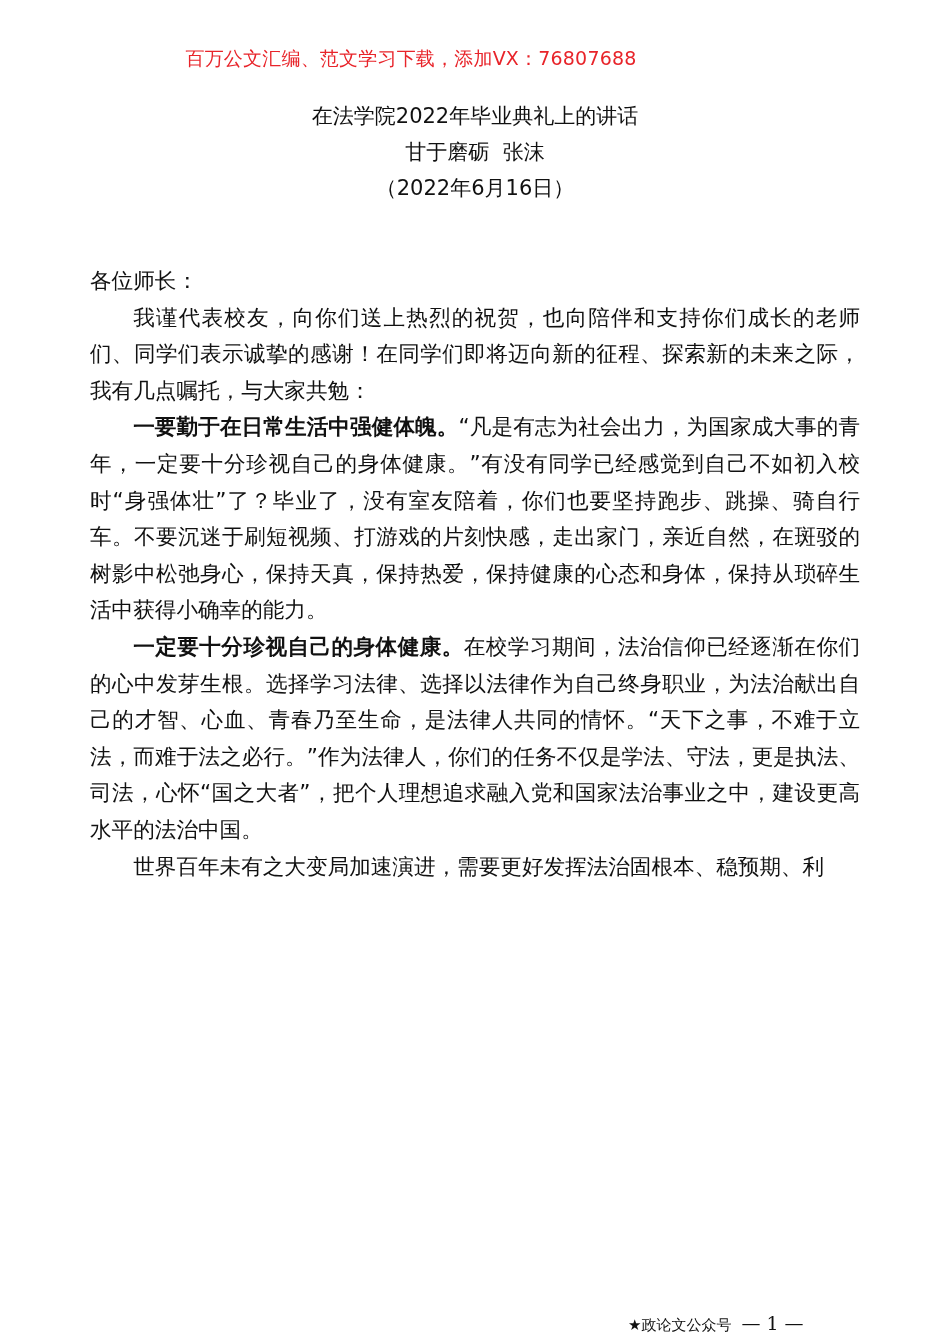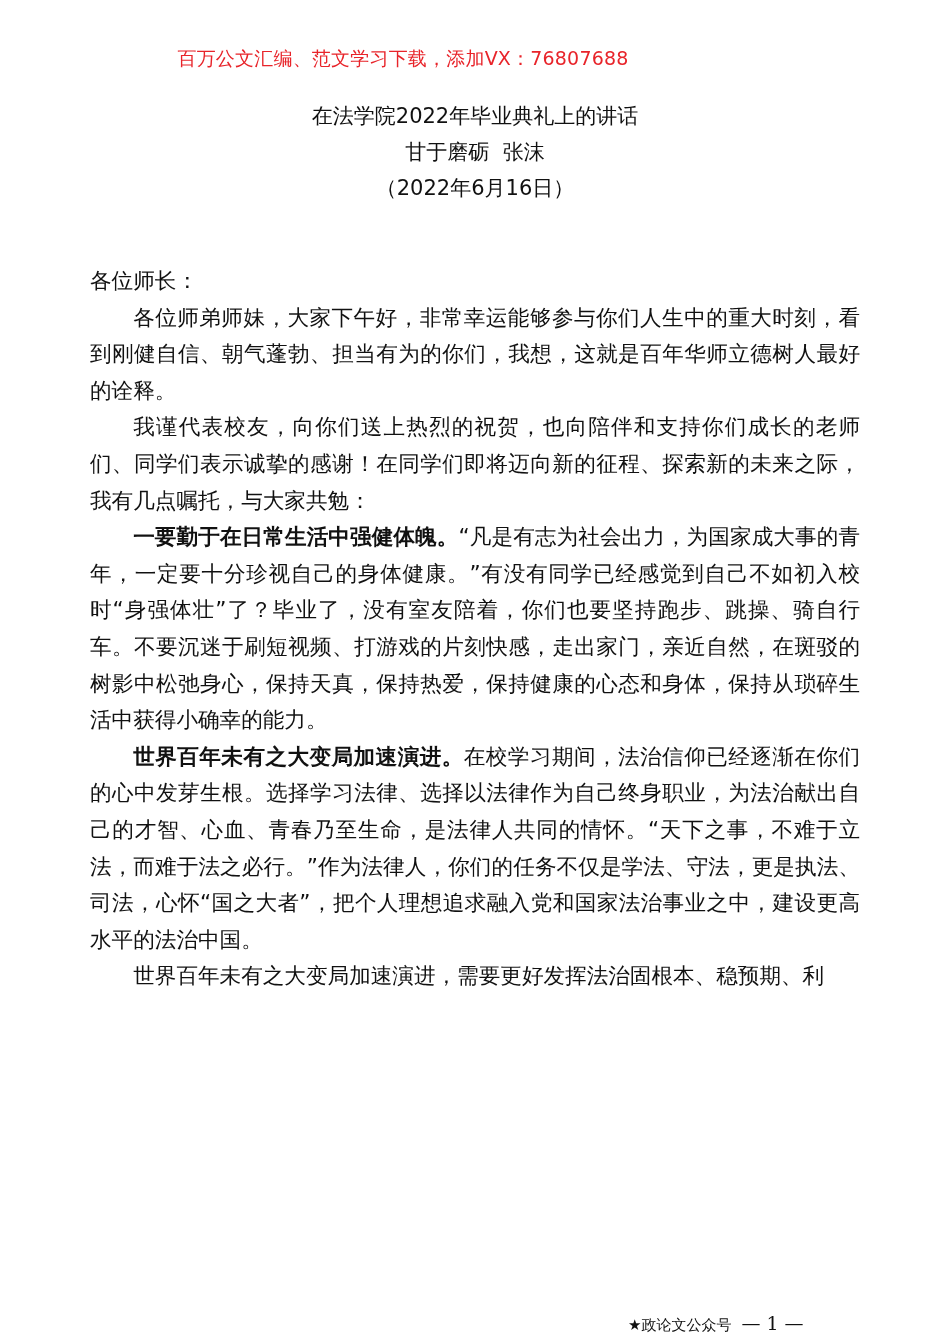--- a/index.html
+++ b/index.html
@@ -1,20 +1,20 @@
 <!DOCTYPE html>
 <html><head>
   <meta charset="utf-8">
   <style>
     html, body { margin: 0; padding: 0; background: #ffffff; }
     body { width: 950px; height: 1344px; position: relative; overflow: hidden;
            font-family: "DejaVu Sans", "Liberation Sans", sans-serif; color: #111; }
     .page { position: absolute; left: 0; top: 0; width: 950px; height: 1344px; background: #fff; }
     .banner { position: absolute; top: 46px; left: 0; width: 806px; text-align: center;
-              font-size: 19px; color: #e8242a; letter-spacing: 0.2px; }
+              font-size: 19px; color: #e8242a; letter-spacing: 0.2px; padding-left: 8px; }
     .title-block { position: absolute; top: 98px; left: 0; width: 950px; text-align: center;
                    font-size: 21px; line-height: 36px; color: #111; }
     .title-block div { white-space: nowrap; }
     .body { position: absolute; top: 242px; left: 90px; width: 770px;
             font-size: 21.6px; line-height: 36.6px; color: #111; margin-top: 21px; }
     .body p { margin: 0; text-align: justify; text-align-last: left; }
     .indent { text-indent: 2em; }
     .bold { font-weight: bold; }
     .footer { position: absolute; top: 1312px; left: 628px; font-size: 15px; color: #111; white-space: nowrap; }
     .footer .pg { font-family: "DejaVu Serif", "Liberation Serif", serif; font-size: 19px; margin-left: 10px; }
@@ -29,30 +29,27 @@
   <div class="title-block">
     <div>在法学院2022年毕业典礼上的讲话</div>
     <div style="white-space:pre">甘于磨砺  张沫</div>
     <div>（2022年6月16日）</div>
   </div>
 
   <div class="body">
     <p>各位师长：</p>
 
     <p class="indent">
-      <span>各位师弟师妹，大家下午好，非常幸运能够参与你们人生中的重大时刻，看到刚健自信、朝气蓬勃、担当有为的你们，我想，这就是百年华师立德树人最好的诠释。</span>
-    </p>
-    <p class="indent">
       <span>我谨代表校友，向你们送上热烈的祝贺，也向陪伴和支持你们成长的老师们、同学们表示诚挚的感谢！在同学们即将迈向新的征程、探索新的未来之际，我有几点嘱托，与大家共勉：</span>
     </p>
     <p class="indent">
       <span class="bold">一要勤于在日常生活中强健体魄。</span><span>“凡是有志为社会出力，为国家成大事的青年，一定要十分珍视自己的身体健康。”有没有同学已经感觉到自己不如初入校时“身强体壮”了？毕业了，没有室友陪着，你们也要坚持跑步、跳操、骑自行车。不要沉迷于刷短视频、打游戏的片刻快感，走出家门，亲近自然，在斑驳的树影中松弛身心，保持天真，保持热爱，保持健康的心态和身体，保持从琐碎生活中获得小确幸的能力。</span>
     </p>
     <p class="indent">
-      <span class="bold">世界百年未有之大变局加速演进。</span><span>在校学习期间，法治信仰已经逐渐在你们的心中发芽生根。选择学习法律、选择以法律作为自己终身职业，为法治献出自己的才智、心血、青春乃至生命，是法律人共同的情怀。“天下之事，不难于立法，而难于法之必行。”作为法律人，你们的任务不仅是学法、守法，更是执法、司法，心怀“国之大者”，把个人理想追求融入党和国家法治事业之中，建设更高水平的法治中国。</span>
+      <span class="bold">一定要十分珍视自己的身体健康。</span><span>在校学习期间，法治信仰已经逐渐在你们的心中发芽生根。选择学习法律、选择以法律作为自己终身职业，为法治献出自己的才智、心血、青春乃至生命，是法律人共同的情怀。“天下之事，不难于立法，而难于法之必行。”作为法律人，你们的任务不仅是学法、守法，更是执法、司法，心怀“国之大者”，把个人理想追求融入党和国家法治事业之中，建设更高水平的法治中国。</span>
     </p>
     <p class="indent">
       <span>世界百年未有之大变局加速演进，需要更好发挥法治固根本、稳预期、利</span>
     </p>
   </div>
 
   <div class="footer">
     <span>★政论文公众号</span><span class="pg">— 1 —</span>
   </div>
 

